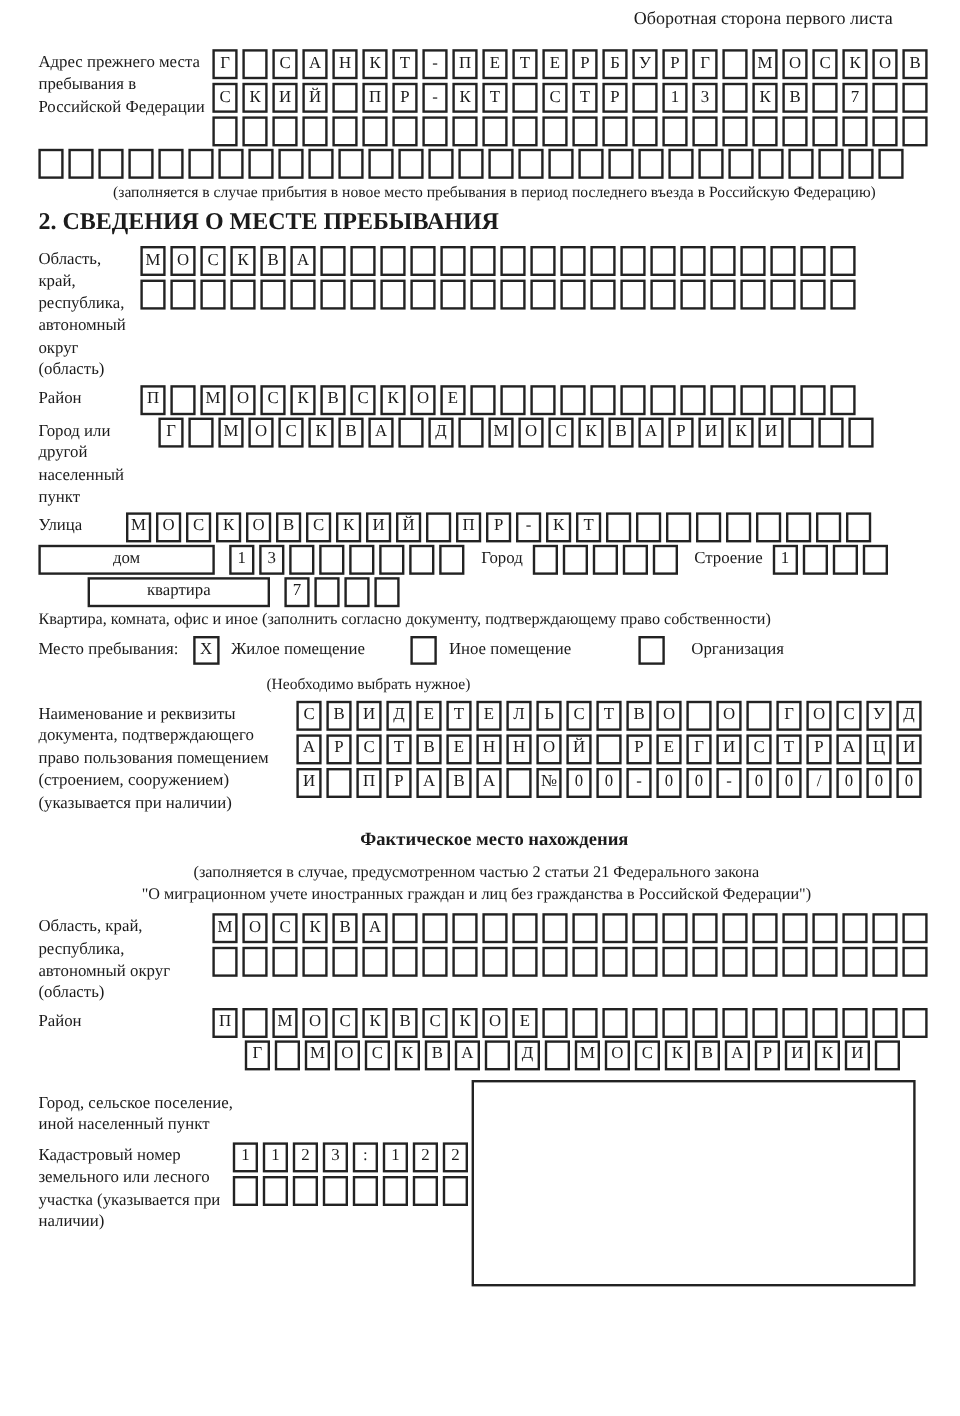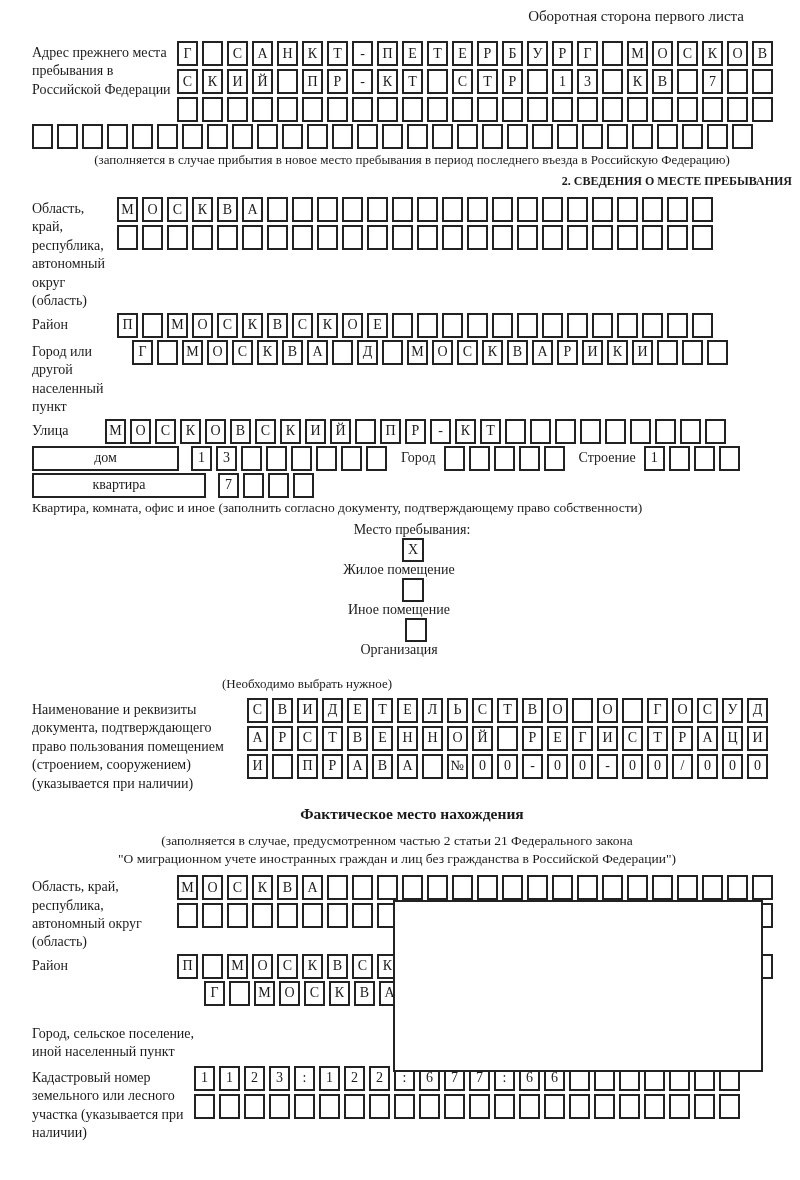--- a/index.html
+++ b/index.html
@@ -8,32 +8,32 @@
   .hdr-note{text-align:right;padding-right:48px;font-size:15px;margin-bottom:16px;}
 
   .field{display:flex;align-items:flex-start;margin-bottom:2px;}
   .label{flex:0 0 auto;font-size:14px;line-height:1.32;padding-top:3px;padding-right:6px;box-sizing:border-box;}
   .rowscol{display:flex;flex-direction:column;gap:3px;}
   .cells{display:flex;flex-wrap:nowrap;}
   .cell{flex:0 0 auto;width:21px;height:25px;border:2px solid #222;box-sizing:border-box;margin-right:4px;
         display:flex;align-items:center;justify-content:center;font-size:14px;line-height:1;background:#fff;}
   .caption{font-size:13px;text-align:center;margin:3px 0 4px 0;}
   .caption-left{font-size:13.5px;text-align:left;margin:2px 0 5px 0;}
-  .sec-title{text-align:right;font-weight:bold;font-size:12px;margin:6px 0 8px 0;}
+  .sec-title{text-align:left;font-weight:bold;font-size:20px;margin:6px 0 8px 0;}
 
   .w145{width:145px;} .w85{width:85px;} .w100{width:100px;} .w73{width:73px;}
   .w215{width:215px;} .w172{width:172px;margin-top:41px;} .w162{width:162px;}
 
   .inline-row{display:flex;align-items:center;margin:2px 0 2px 0;}
   .label-box{border:2px solid #222;height:25px;box-sizing:border-box;display:flex;align-items:center;justify-content:center;font-size:14px;}
   .box-dom{width:147px;margin-right:12px;}
-  .box-kv{width:174px;margin-right:12px;}
+  .box-kv{width:152px;margin-right:12px;margin-left:41px;}
   .inline-lbl{font-size:14px;margin:0 8px 0 10px;}
 
-  .stay-row{display:flex;align-items:center;margin:6px 0 18px 0;font-size:14px;flex-direction:column;}
+  .stay-row{display:flex;align-items:center;margin:6px 0 8px 0;font-size:14px;}
   .chk{width:22px;height:24px;border:2px solid #222;box-sizing:border-box;display:flex;align-items:center;justify-content:center;font-size:14px;margin:0 10px 0 12px;flex:0 0 auto;}
   .opt-lbl{margin-right:26px;}
   .stay-note{font-size:13px;margin:0 0 6px 190px;}
 
   .fact-title{text-align:center;font-weight:bold;font-size:15.5px;margin:12px 0 10px 0;}
   .fact-note{text-align:center;font-size:13.5px;margin:0 30px 2px 0;}
 
   .stamp-box{position:absolute;left:393px;top:900px;width:370px;height:172px;border:2px solid #222;box-sizing:border-box;background:#fff;}
   .stamp-caption{position:absolute;left:385px;top:1082px;width:398px;font-size:13.5px;text-align:center;line-height:1.35;}
 </style>

